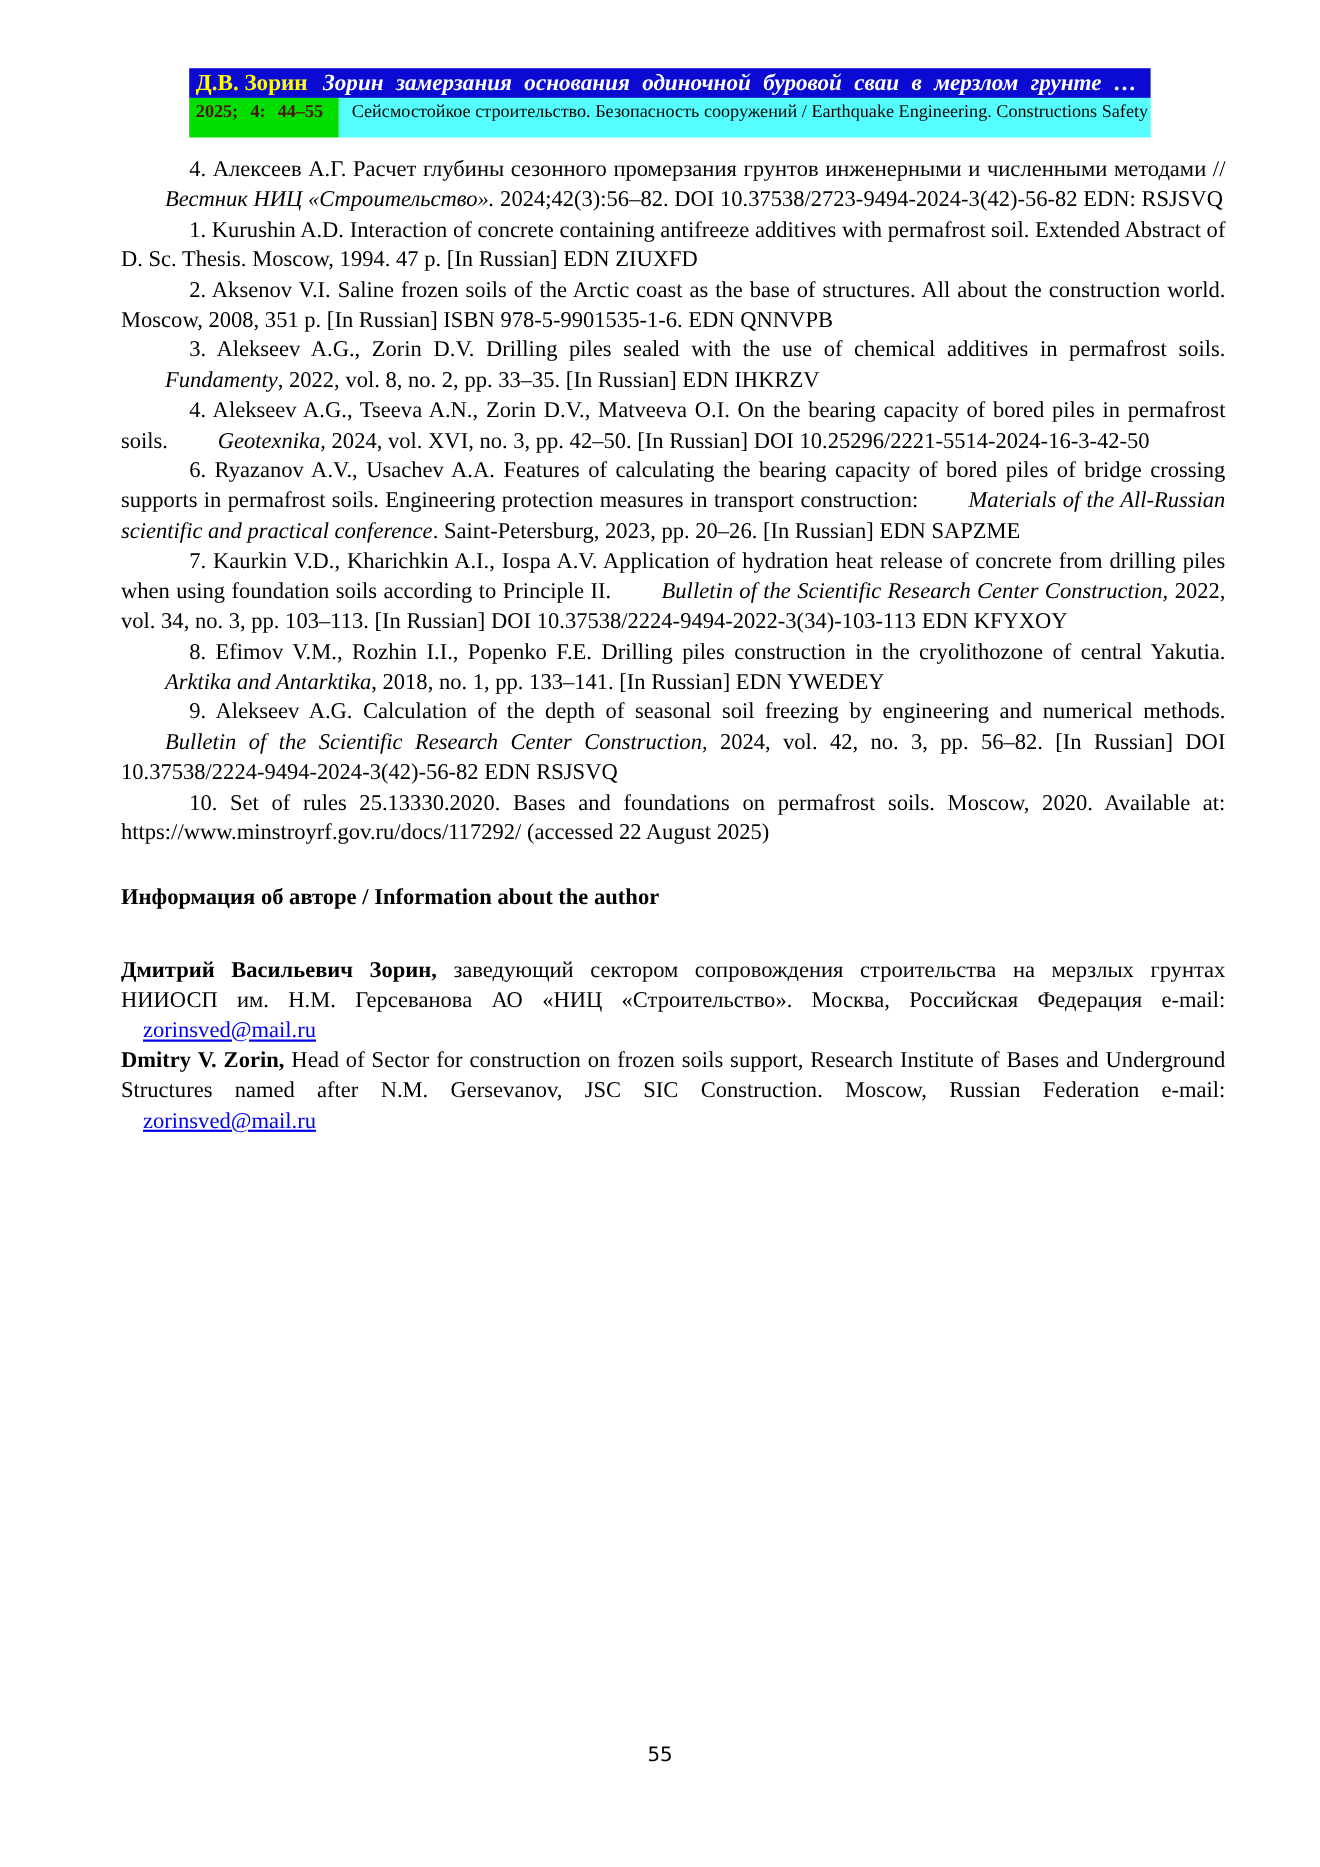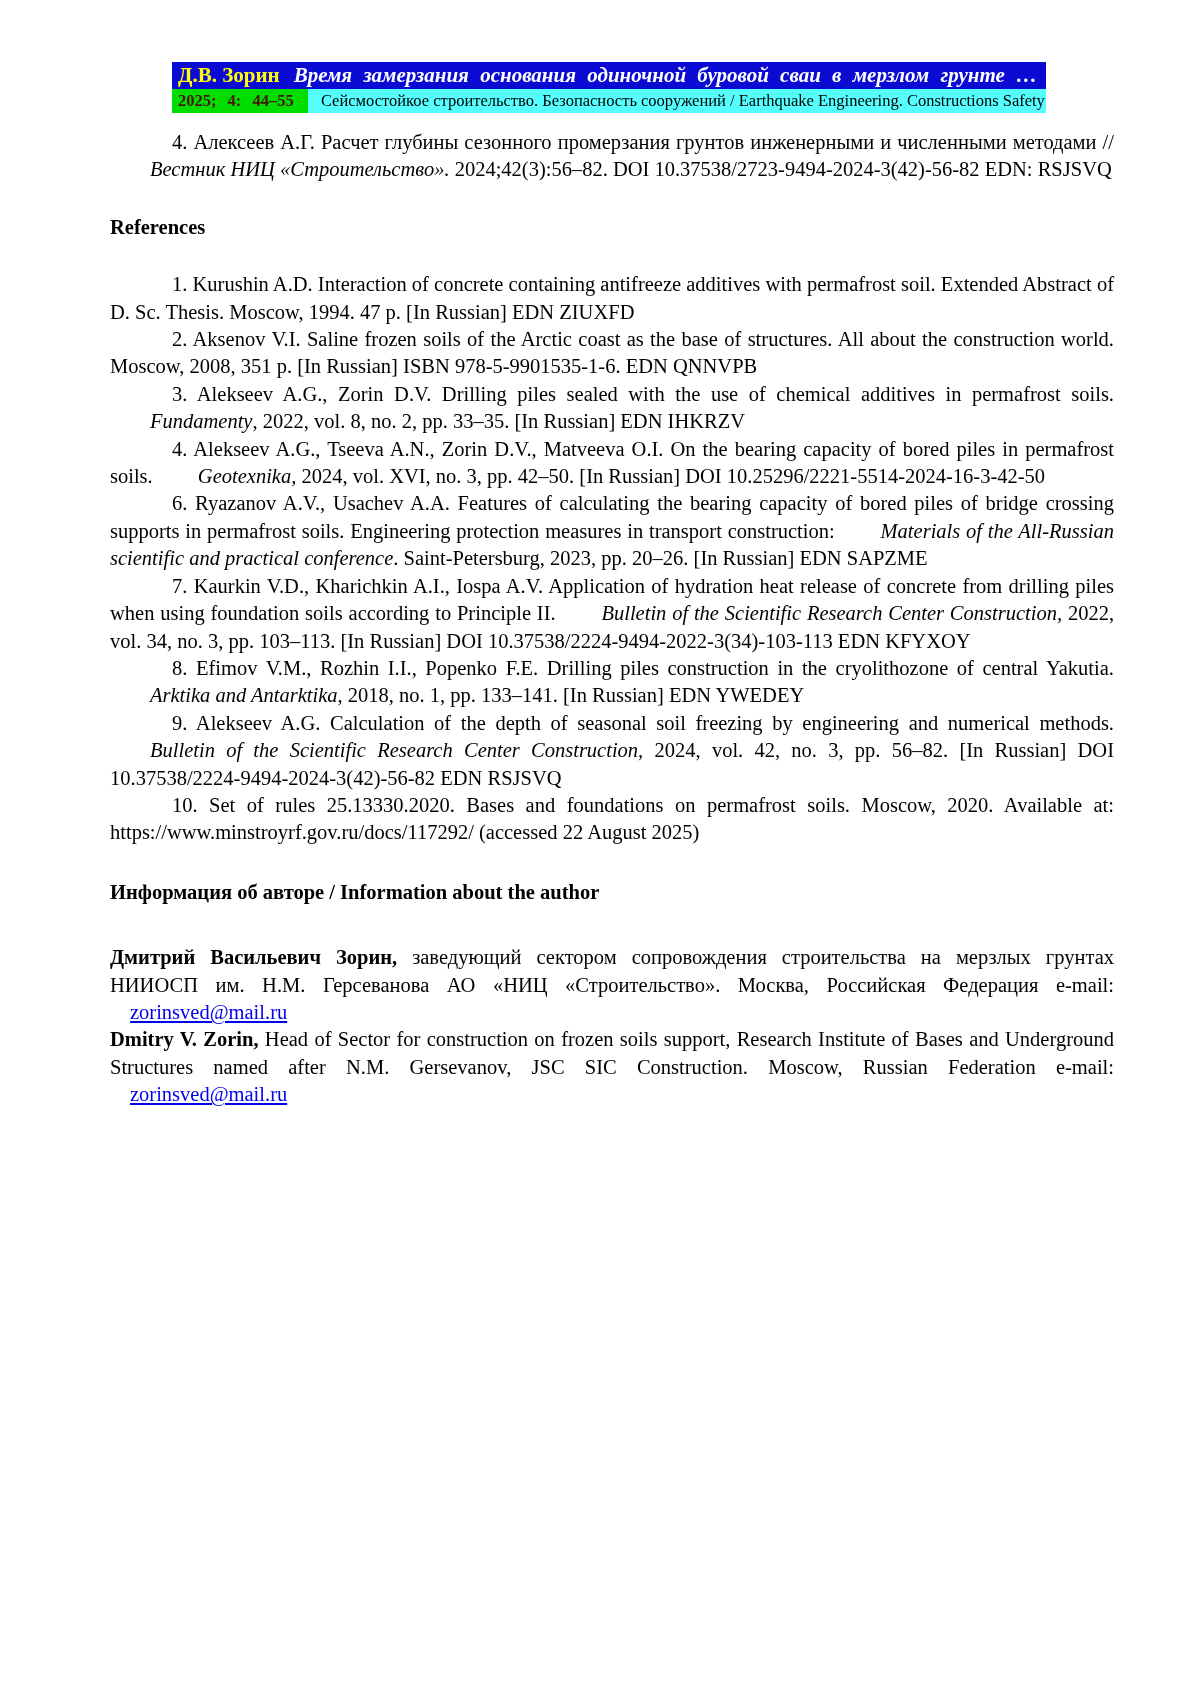--- a/index.html
+++ b/index.html
@@ -44,24 +44,23 @@
     color: var(--header-author, #ffff00);
     margin-right: 14px;
   }
   .band-title .hdr-article {
     color: var(--header-title, #ffffff);
     font-style: italic;
     word-spacing: 6px;
   }
   .band-journal {
     display: flex;
-    height: 24px;
+    height: 36px;
     line-height: 24px;
     font-size: 16.5px;
-    text-align: center;
   }
   .issue-chip {
     background: var(--issue-bg, #00dd00);
     color: var(--issue-text, #4a1500);
     font-weight: bold;
     padding: 0 14px 0 6px;
     white-space: nowrap;
     word-spacing: 7px;
   }
   .journal-chip {
@@ -115,33 +114,32 @@
   }
 </style>
 </head>
 <body>
 
 <div class="page">
   <div class="content">
 
     <div class="running-header">
       <div class="band-title">
-        <span class="hdr-author">Д.В. Зорин</span><span class="hdr-article">Время замерзания основания одиночной буровой сваи в мерзлом грунте …</span>
+        <span class="hdr-author">Д.В. Зорин</span><span class="hdr-article">Зорин замерзания основания одиночной буровой сваи в мерзлом грунте …</span>
       </div>
       <div class="band-journal">
         <span class="issue-chip">2025; 4: 44–55</span>
         <span class="journal-chip">Сейсмостойкое строительство. Безопасность сооружений / Earthquake Engineering. Constructions Safety</span>
       </div>
     </div>
 
     <div class="ref-block">
       <p class="ref"><span>4. Алексеев А.Г. Расчет глубины сезонного промерзания грунтов инженерными и численными методами // </span><em>Вестник НИЦ «Строительство».</em><span> 2024;42(3):56–82. DOI 10.37538/2723-9494-2024-3(42)-56-82 EDN: RSJSVQ</span></p>
     </div>
 
-    <div class="section-heading">References</div>
 
     <div>
       <p class="ref"><span>1. Kurushin A.D. Interaction of concrete containing antifreeze additives with permafrost soil. Extended Abstract of D. Sc. Thesis. Moscow, 1994. 47 p. [In Russian] EDN ZIUXFD</span></p>
       <p class="ref"><span>2. Aksenov V.I. Saline frozen soils of the Arctic coast as the base of structures. All about the construction world. Moscow, 2008, 351 p. [In Russian] ISBN 978-5-9901535-1-6. EDN QNNVPB</span></p>
       <p class="ref"><span>3. Alekseev A.G., Zorin D.V. Drilling piles sealed with the use of chemical additives in permafrost soils. </span><em>Fundamenty</em><span>, 2022, vol. 8, no. 2, pp. 33–35. [In Russian] EDN IHKRZV</span></p>
       <p class="ref"><span>4. Alekseev A.G., Tseeva A.N., Zorin D.V., Matveeva O.I. On the bearing capacity of bored piles in permafrost soils. </span><em>Geotexnika,</em><span> 2024, vol. XVI, no. 3, pp. 42–50. [In Russian] DOI 10.25296/2221-5514-2024-16-3-42-50</span></p>
       <p class="ref"><span>6. Ryazanov A.V., Usachev A.A. Features of calculating the bearing capacity of bored piles of bridge crossing supports in permafrost soils. Engineering protection measures in transport construction: </span><em>Materials of the All-Russian scientific and practical conference</em><span>. Saint-Petersburg, 2023, pp. 20–26. [In Russian] EDN SAPZME</span></p>
       <p class="ref"><span>7. Kaurkin V.D., Kharichkin A.I., Iospa A.V. Application of hydration heat release of concrete from drilling piles when using foundation soils according to Principle II. </span><em>Bulletin of the Scientific Research Center Construction,</em><span> 2022, vol. 34, no. 3, pp. 103–113. [In Russian] DOI 10.37538/2224-9494-2022-3(34)-103-113 EDN KFYXOY</span></p>
       <p class="ref"><span>8. Efimov V.M., Rozhin I.I., Popenko F.E. Drilling piles construction in the cryolithozone of central Yakutia. </span><em>Arktika and Antarktika</em><span>, 2018, no. 1, pp. 133–141. [In Russian] EDN YWEDEY</span></p>
       <p class="ref"><span>9. Alekseev A.G. Calculation of the depth of seasonal soil freezing by engineering and numerical methods. </span><em>Bulletin of the Scientific Research Center Construction,</em><span> 2024, vol. 42, no. 3, pp. 56–82. [In Russian] DOI 10.37538/2224-9494-2024-3(42)-56-82 EDN RSJSVQ</span></p>
@@ -150,13 +148,16 @@
 
     <div class="section-heading author-head">Информация об авторе / Information about the author</div>
 
     <div>
       <p class="author-par"><strong>Дмитрий Васильевич Зорин,</strong><span> заведующий сектором сопровождения строительства на мерзлых грунтах НИИОСП им. Н.М. Герсеванова АО «НИЦ «Строительство». Москва, Российская Федерация  e-mail: </span><a href="#" class="email-link">zorinsved@mail.ru</a></p>
       <p class="author-par"><strong>Dmitry V. Zorin,</strong><span> Head of Sector for construction on frozen soils support, Research Institute of Bases and Underground Structures named after N.M. Gersevanov, JSC SIC Construction. Moscow, Russian Federation e-mail: </span><a href="#" class="email-link">zorinsved@mail.ru</a></p>
     </div>
 
   </div>
 
+  <div class="page-footer">
+    <span>55</span>
+  </div>
 </div>
 
 </body></html>

